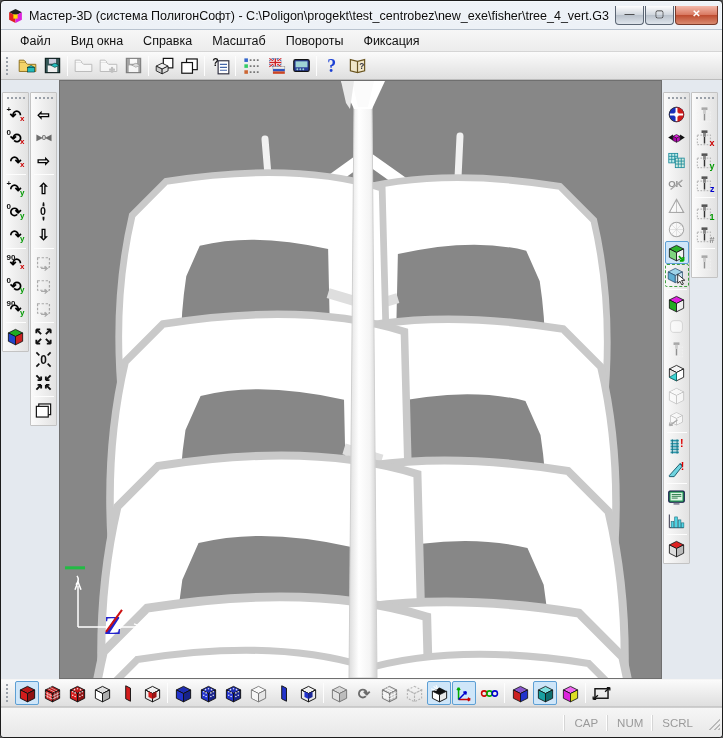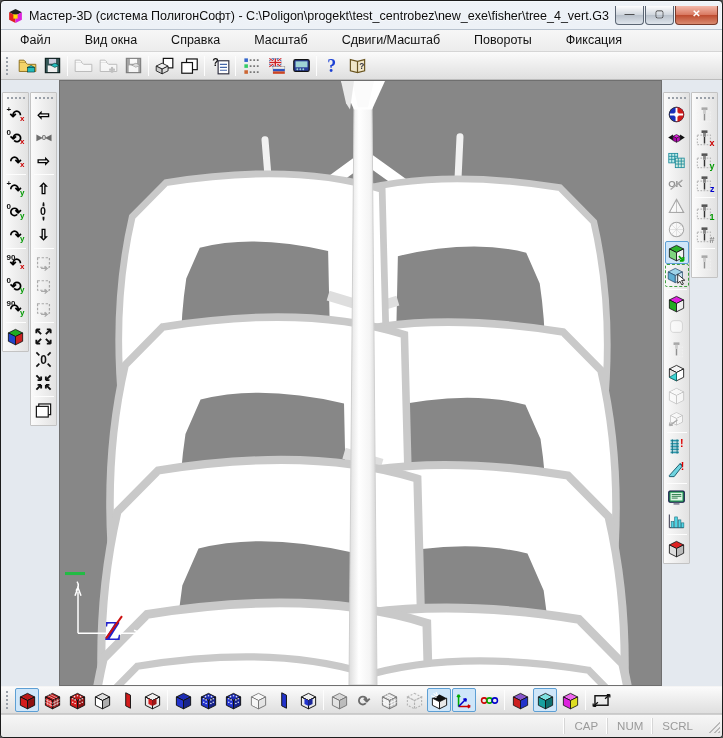--- a/index.html
+++ b/index.html
@@ -17,21 +17,21 @@
   .app-icon{width:17px;height:17px;margin-right:5px;flex:0 0 auto;}
   .title-text{flex:1 1 auto;white-space:nowrap;overflow:hidden;font-size:12.5px;color:#0c0c0c;text-shadow:0 1px 0 #ffffffaa;}
   .winbtns{display:flex;align-items:flex-start;gap:1px;margin-left:6px;margin-top:-2px;}
   .wbtn{width:29px;height:19px;border:1px solid #5b6573;border-top:none;border-radius:0 0 4px 4px;
     background:linear-gradient(#fdfdfd,#cfd5dd 50%,#b8c0ca 50%,#dfe5ec);
     display:flex;align-items:center;justify-content:center;font-size:10px;color:#222;cursor:default;}
   .wbtn.close{width:43px;background:linear-gradient(#f2b8aa,#d8775f 50%,#bd4a2e 50%,#d98a70);color:#fff;font-weight:bold;border-color:#7a3a2a;}
   .wbtn .glyph{line-height:1;transform:translateY(-1px);}
   
   .menubar{height:23px;background:linear-gradient(#f7f7f7,#ececec);border-top:1px solid #b9c3cf;border-bottom:1px solid #d5d5d5;
-    display:flex;align-items:flex-start;padding-left:10px;gap:16px;flex:0 0 auto;}
+    display:flex;align-items:center;padding-left:10px;gap:2px;flex:0 0 auto;}
   .menu-item{padding:3px 9px;font-size:12.5px;color:#101010;}
   
   .toolbar-top,.toolbar-bottom{height:28px;background:linear-gradient(#fbfbfb,#dfdfdf);display:flex;align-items:center;padding:1px 2px;gap:1px;flex:0 0 auto;border-bottom:1px solid #bcbcbc;}
   .toolbar-bottom{border-top:1px solid #f5f5f5;border-bottom:1px solid #c9c9c9;}
   .grip-v{width:5px;height:18px;margin:0 3px;border-left:2px dotted #9aa0a8;}
   .grip-h{height:5px;width:18px;margin:3px auto 1px auto;border-top:2px dotted #9aa0a8;}
   .tb{width:24px;height:24px;border:1px solid transparent;border-radius:2px;background:transparent;
     display:flex;align-items:center;justify-content:center;padding:0;position:relative;cursor:default;}
   .tb .ic{display:flex;align-items:center;justify-content:center;width:19px;height:19px;font-size:15px;line-height:1;}
   .tb.sel{background:#cfe6f9;border-color:#5d9fd4;}
@@ -44,21 +44,21 @@
   .dock{display:flex;flex-direction:row;align-items:flex-start;gap:1px;padding:12px 1px 0 1px;background:#e4e9ef;}
   .dock-left{width:58px;flex:0 0 auto;}
   .dock-right{width:60px;flex:0 0 auto;}
   .vbar{width:27px;background:linear-gradient(90deg,#fbfbfb,#e2e2e2);border:1px solid #c3c3c3;border-radius:1px;
     display:flex;flex-direction:column;align-items:center;padding:1px 0 3px 0;}
   .vbar .tb{width:24px;height:23px;}
   
   .viewport{flex:1 1 auto;position:relative;background:#878787;border:1px solid #6f6f6f;overflow:hidden;}
   .viewport svg{display:block;}
   
-  .statusbar{height:23px;background:linear-gradient(#f6f6f6,#e8e8e8);border-top:1px solid #cfcfcf;
+  .statusbar{height:30px;background:linear-gradient(#f6f6f6,#e8e8e8);border-top:1px solid #cfcfcf;
     display:flex;align-items:center;justify-content:flex-end;padding:0 2px 0 8px;flex:0 0 auto;color:#9a9a9a;font-size:11.5px;}
   .status-pane{padding:2px 9px;border-left:1px solid #d6d6d6;box-shadow:-1px 0 0 #ffffff;}
   .resize-grip{width:14px;height:14px;margin-left:4px;background:
     linear-gradient(135deg,transparent 0 58%,#b9b9b9 58% 66%,transparent 66% 76%,#b9b9b9 76% 84%,transparent 84% 92%,#b9b9b9 92%);}
   .sub{position:absolute;font-size:8px;font-weight:bold;line-height:1;}
 </style>
 </head>
 <body>
 
 <div class="window">
@@ -82,21 +82,20 @@
           <span class="glyph">✕</span>
         </div>
     </div>
   </div>
 
   <div class="menubar">
       <span class="menu-item">Файл</span>
       <span class="menu-item">Вид окна</span>
       <span class="menu-item">Справка</span>
       <span class="menu-item">Масштаб</span>
-      <span class="menu-item">Сдвиги/Масштаб</span>
       <span class="menu-item">Повороты</span>
       <span class="menu-item">Фиксация</span>
     </div>
 
   <div class="toolbar-top">
     <div class="grip-v"></div>
     <span style="display:flex;align-items:center;gap:1px;">
         <button class="tb">
           <span class="ic">
             <svg viewBox="0 0 16 16" width="19" height="19">

